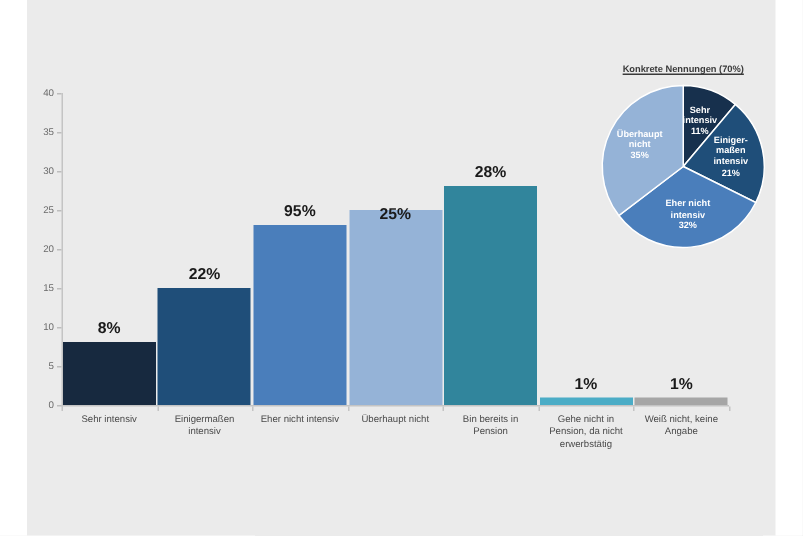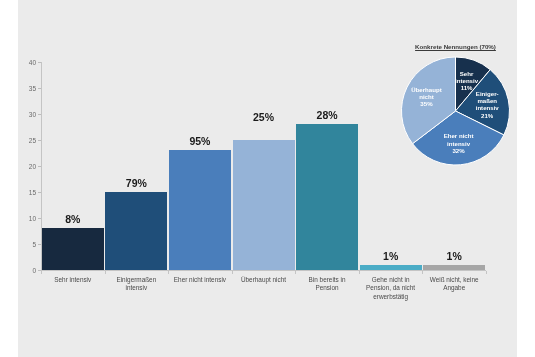--- a/index.html
+++ b/index.html
@@ -158,25 +158,25 @@
         <div class="ytick-label" style="left: 16px; top: 84.5px;">35</div>
         <div class="ytick-mark" style="left: 38px; top: 88px;"></div>
         <div class="ytick-label" style="left: 16px; top: 58.5px;">40</div>
         <div class="ytick-mark" style="left: 38px; top: 62px;"></div>
       </div>
 
     <div id="bars">
         <div class="bar" style="position: absolute; left: 41.7857px; top: 228.4px; width: 62px; height: 41.6px; background: rgb(23, 41, 63);"></div>
         <div class="bar-value" style="left: 41.7857px; width: 62px; top: 214.4px; position: absolute;">8%</div>
         <div class="bar" style="position: absolute; left: 105.357px; top: 192px; width: 62px; height: 78px; background: rgb(31, 78, 121);"></div>
-        <div class="bar-value" style="left: 105.357px; width: 62px; top: 178px; position: absolute;">79%</div>
+        <div class="bar-value" style="left: 105.357px; width: 62px; top: 178px; position: absolute;">22%</div>
         <div class="bar" style="position: absolute; left: 168.929px; top: 150.4px; width: 62px; height: 119.6px; background: rgb(74, 126, 187);"></div>
         <div class="bar-value" style="left: 168.929px; width: 62px; top: 136.4px; position: absolute;">95%</div>
         <div class="bar" style="position: absolute; left: 232.5px; top: 140px; width: 62px; height: 130px; background: rgb(149, 179, 215);"></div>
-        <div class="bar-value" style="left: 232.5px; width: 62px; top: 112px; position: absolute;">25%</div>
+        <div class="bar-value" style="left: 232.5px; width: 62px; top: 138px; position: absolute;">25%</div>
         <div class="bar" style="position: absolute; left: 296.071px; top: 124.4px; width: 62px; height: 145.6px; background: rgb(49, 133, 156);"></div>
         <div class="bar-value" style="left: 296.071px; width: 62px; top: 110.4px; position: absolute;">28%</div>
         <div class="bar" style="position: absolute; left: 359.643px; top: 264.8px; width: 62px; height: 5.2px; background: rgb(75, 172, 198);"></div>
         <div class="bar-value" style="left: 359.643px; width: 62px; top: 250.8px; position: absolute;">1%</div>
         <div class="bar" style="position: absolute; left: 423.214px; top: 264.8px; width: 62px; height: 5.2px; background: rgb(166, 166, 166);"></div>
         <div class="bar-value" style="left: 423.214px; width: 62px; top: 250.8px; position: absolute;">1%</div>
       </div>
     <div id="xlabels">
         <div class="xtick-mark" style="left: 41px;"></div>
         <div class="xcat-label" style="left: 41px; width: 63.5714px;">

